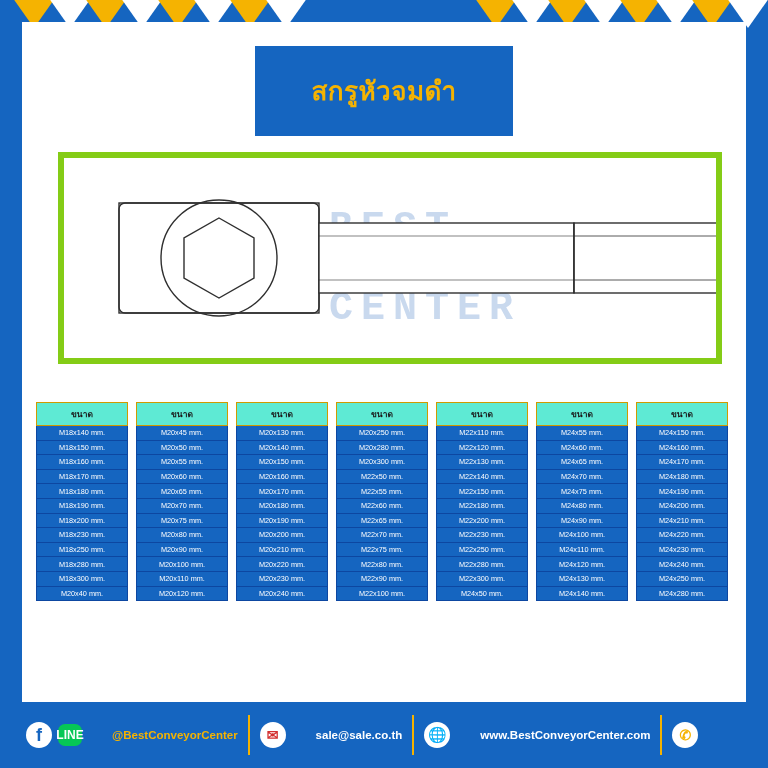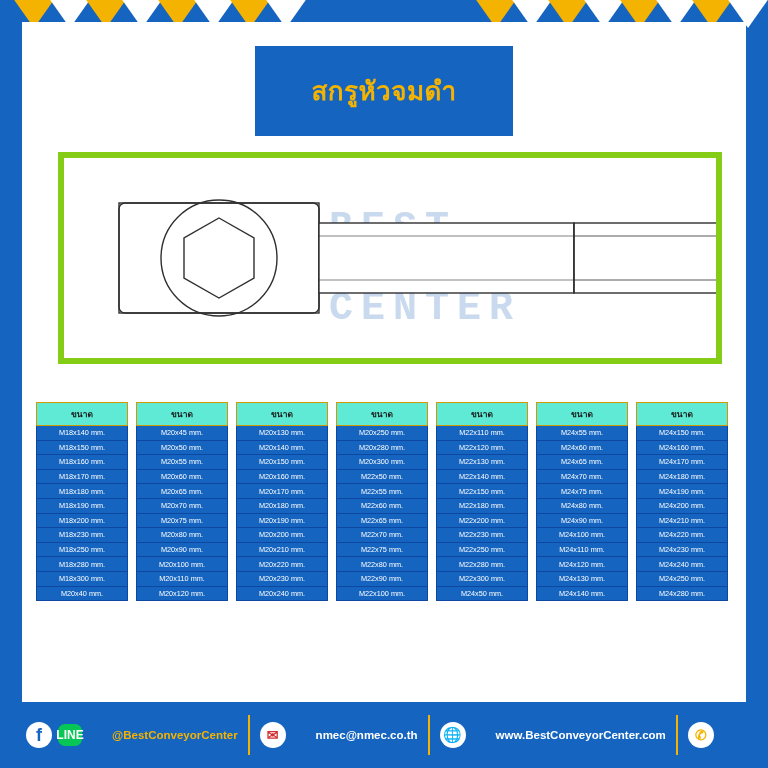--- a/index.html
+++ b/index.html
@@ -235,21 +235,21 @@
       <div class="fitem">
         <span class="ficon fb">f</span>
         <span class="ficon line">LINE</span>
         <span class="fcap yellow">@BestConveyorCenter</span>
       </div>
 
       <div class="fsep"></div>
 
       <div class="fitem">
         <span class="ficon mail">✉</span>
-        <span class="fcap">nmec@nmec.co.th</span>
+        <span class="fcap">sale@sale.co.th</span>
       </div>
 
       <div class="fsep"></div>
 
       <div class="fitem">
         <span class="ficon globe">🌐</span>
         <span class="fcap">www.BestConveyorCenter.com</span>
       </div>
 
       <div class="fsep"></div>

